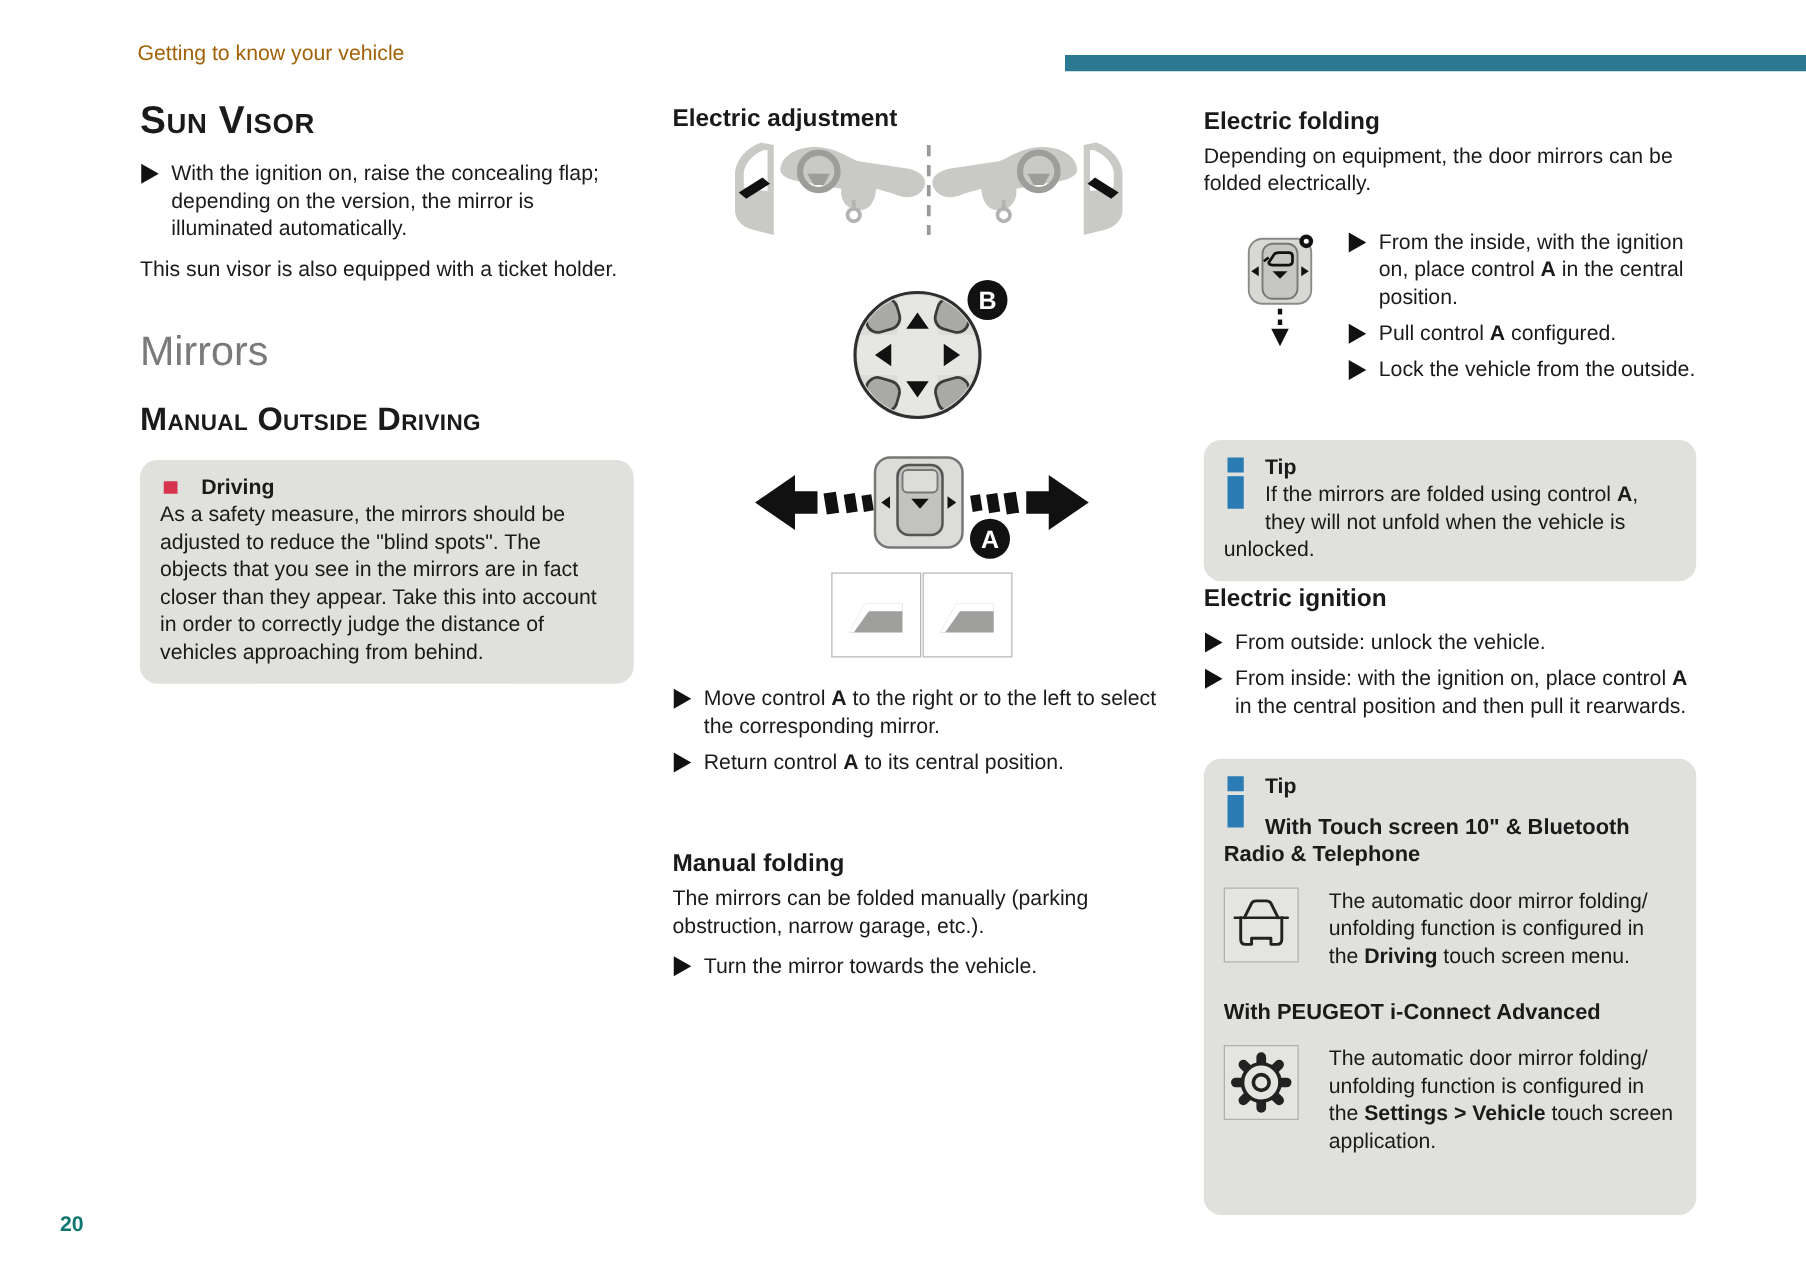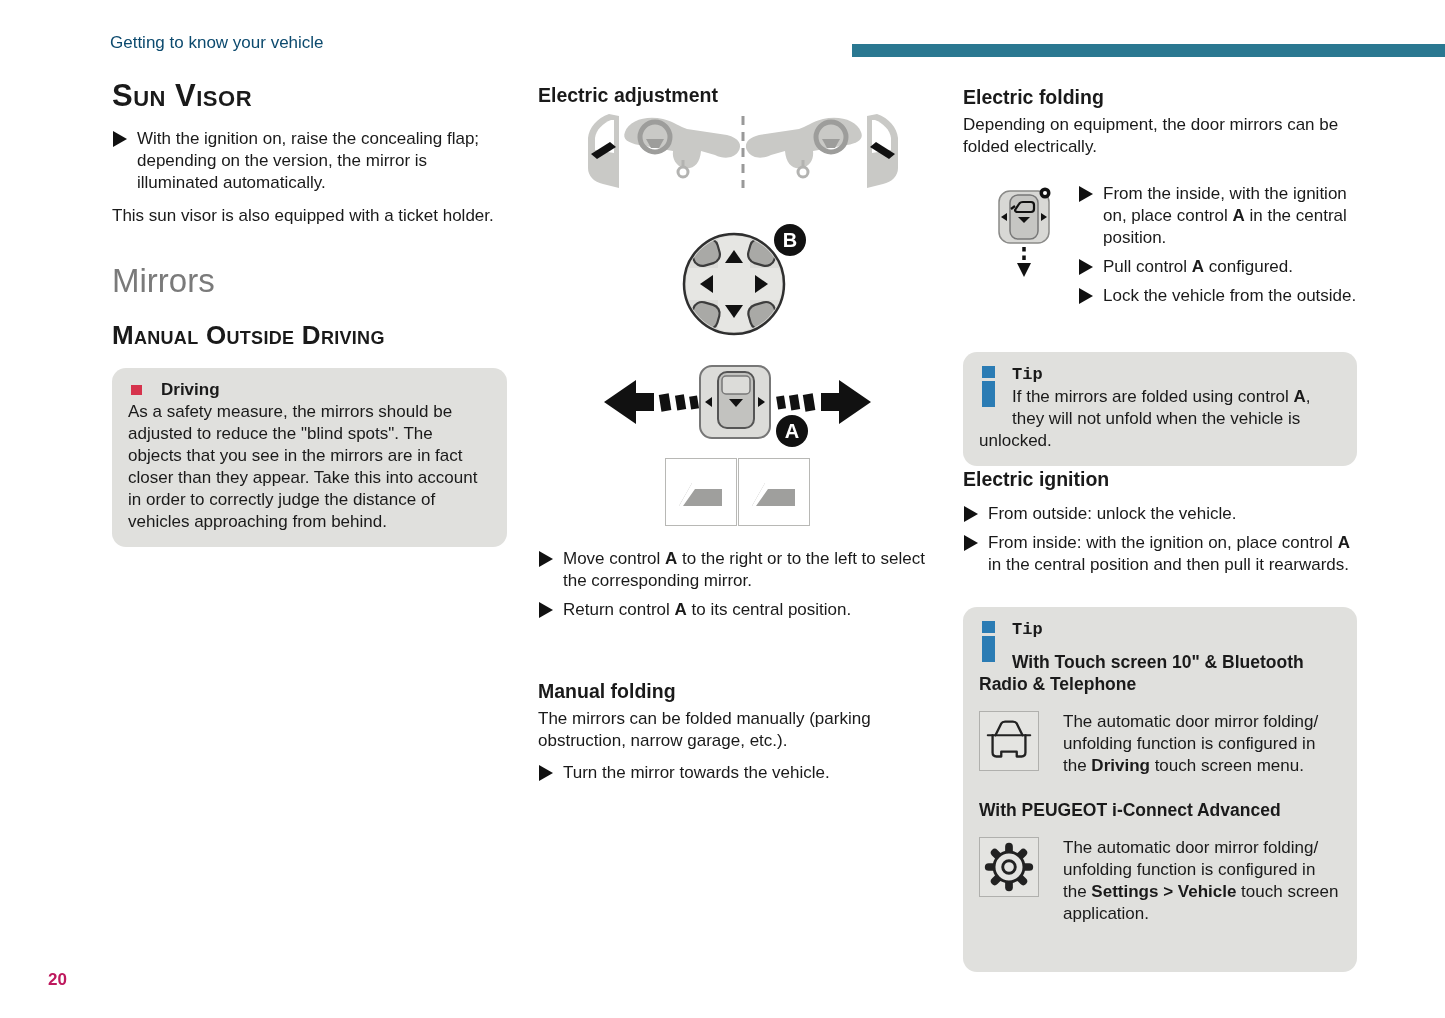--- a/index.html
+++ b/index.html
@@ -1,20 +1,20 @@
 <!DOCTYPE html>
 <html><head>
 <meta charset="utf-8">
 <style>
   html,body{margin:0;padding:0;background:#fff;}
   .page{position:relative;width:1445px;height:1018px;background:#fff;overflow:hidden;
         font-family:"Liberation Sans",sans-serif;color:#1a1a1a;}
   .abs{position:absolute;}
   
-  .running-head{font-size:17px;color:#0c4a6e;}
+  .running-head{font-size:17px;color:#a16207;}
   .teal-bar{background:#2a7891;width:593px;height:13px;}
   
   .h-main{font-size:31px;font-weight:700;font-variant:small-caps;letter-spacing:.5px;}
   .h-sub{font-size:26px;font-weight:700;font-variant:small-caps;letter-spacing:.3px;}
   .h-gray{font-size:33px;font-weight:400;color:#7a7a7a;}
   .h-sec{font-size:19.5px;font-weight:700;}
   
   .txt{font-size:17px;line-height:22px;}
   .b-row{display:flex;align-items:flex-start;margin-bottom:7px;}
   .tri{flex:0 0 auto;width:0;height:0;border-left:14px solid #111;
@@ -23,29 +23,29 @@
   .b-row p{margin:0;}
   
   .graybox{background:#e0e0dd;border-radius:14px;padding:11px 16px 14px 16px;}
   .exc{float:left;width:15px;margin:2px 16px 2px 2px;}
   .exc .bar{width:13px;height:31px;background:#d6334c;
             clip-path:polygon(0 0,100% 0,80% 100%,20% 100%);border-radius:2px;}
   .exc .dot{width:11px;height:10px;background:#d6334c;margin:4px 0 0 1px;}
   .iicon{float:left;width:14px;margin:3px 16px 2px 3px;}
   .iicon .dot{width:13px;height:12px;background:#2b7cb4;}
   .iicon .bar{width:13px;height:26px;background:#2b7cb4;margin-top:3px;}
-  .tiptitle{font-weight:700;font-family:Liberation Mono, monospace;}
+  .tiptitle{font-weight:700;}
   .boldline{font-size:17.5px;font-weight:700;line-height:22px;}
   .icon-row{display:flex;margin-top:16px;}
   .icon-box{flex:0 0 auto;width:58px;height:58px;background:#e4e4e1;
             border:1.5px solid #b0b0ad;display:flex;align-items:center;justify-content:center;
             margin-right:24px;}
   .win-box{width:70px;height:66px;border:1.5px solid #b8b8b5;background:#fff;}
   .win-wrap{display:flex;gap:0px;}
-  .pagenum{font-size:17px;font-weight:700;color:#be185d;}
+  .pagenum{font-size:17px;font-weight:700;color:#0f766e;}
   svg text{font-family:"Liberation Sans",sans-serif;}
 </style>
 </head>
 <body>
 
 <div class="page">
 
   <div class="abs running-head" style="left:110px;top:33px;">Getting to know your vehicle</div>
   <div class="abs teal-bar" style="left:852px;top:44px;"></div>
 

